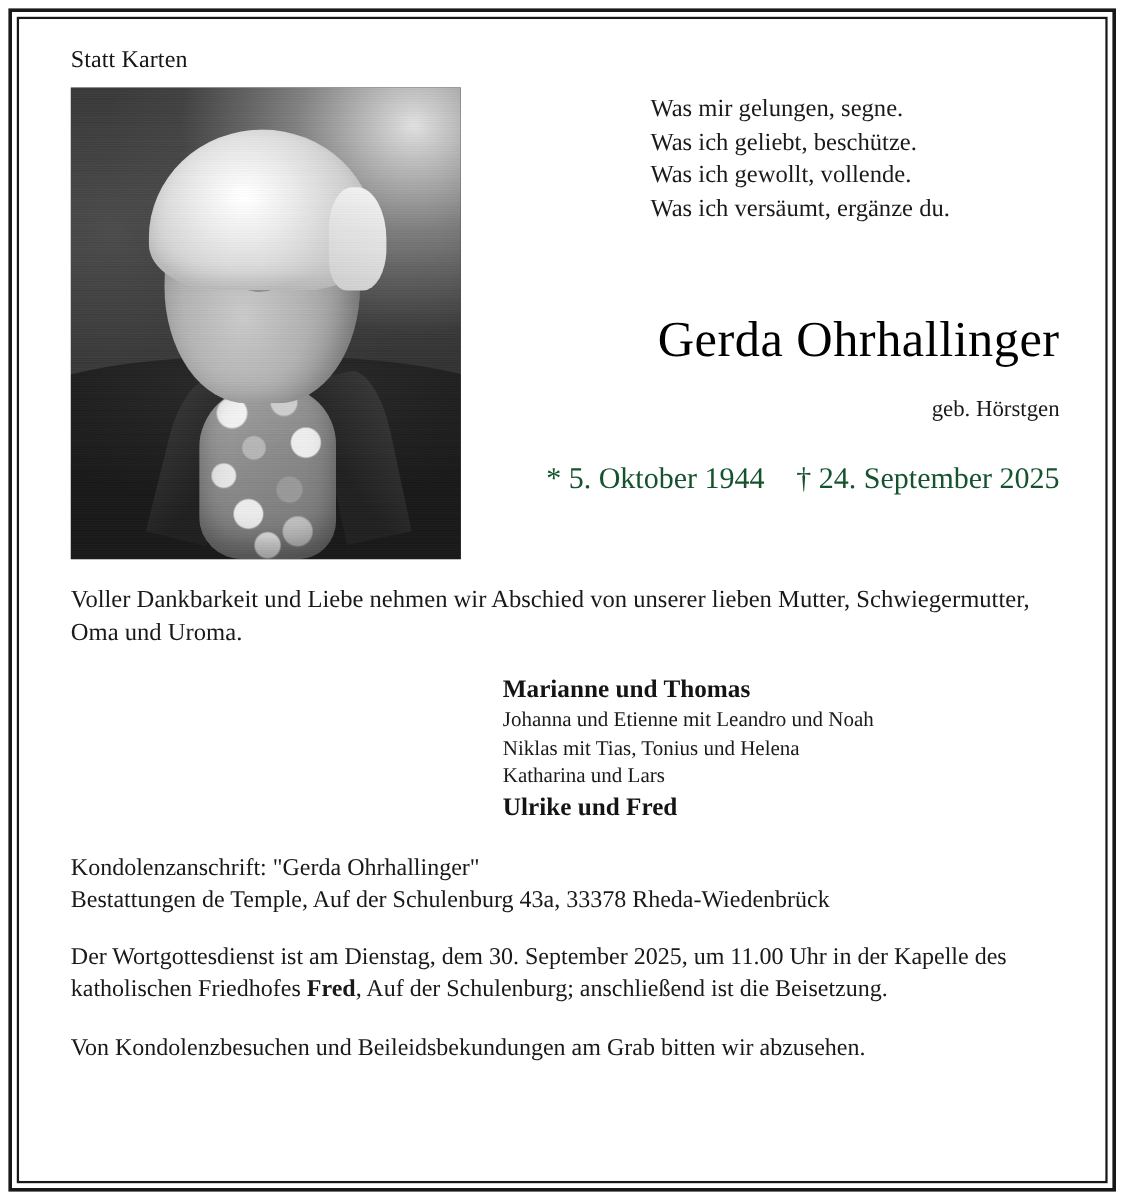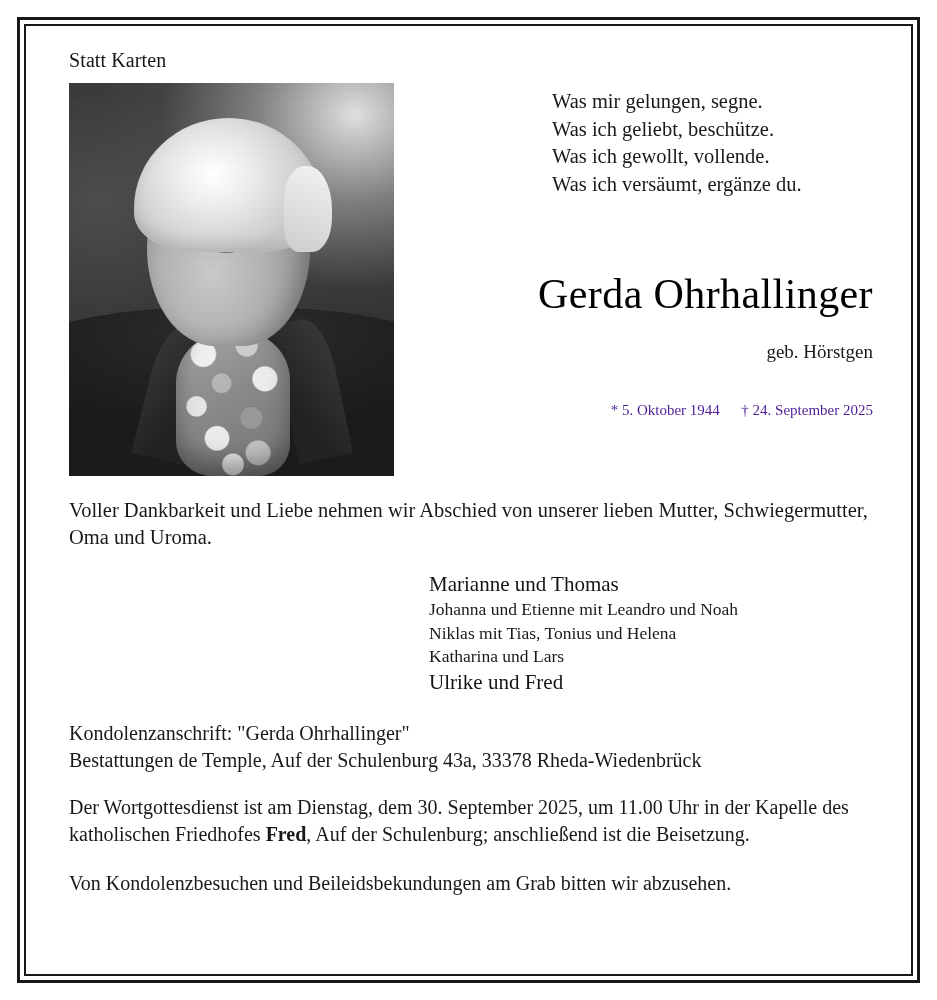--- a/index.html
+++ b/index.html
@@ -13,21 +13,21 @@
     color:#1a1a1a;
     overflow:hidden;
   }
 
   
   #notice {
     position:relative;
     width:937px;
     height:1000px;
     background:#ffffff;
-    padding:17px;
+    padding:7px;
   }
   #frame-outer {
     width:100%;
     height:100%;
     border:3px solid #181818;
     padding:4px;
     background:#ffffff;
   }
   #frame-inner {
     width:100%;
@@ -255,44 +255,45 @@
     letter-spacing:0.4px;
     color:#000000;
   }
   #maiden-name {
     font-size:19px;
     line-height:24px;
     margin-top:22px;
     color:#1a1a1a;
   }
   #life-dates {
-    font-size:15px;
+    font-size:25px;
     line-height:26px;
     margin-top:33px;
-    color:#4c1d95;
+    color:#14532d;
     white-space:nowrap;
   }
   #life-dates .gap { display:inline-block; width:14px; }
 
   
   #farewell {
     margin-top:21px;
     font-size:20.5px;
     line-height:27px;
     color:#191919;
   }
 
   #family {
     margin-top:20px;
     padding-left:360px;
   }
   .fam-major {
     font-size:21px;
     line-height:27px;
     color:#141414;
+    font-weight:bold;
   }
   .fam-minor {
     font-size:17.5px;
     line-height:23.5px;
     color:#1a1a1a;
   }
 
   #condolence {
     margin-top:24px;
     font-size:20px;

